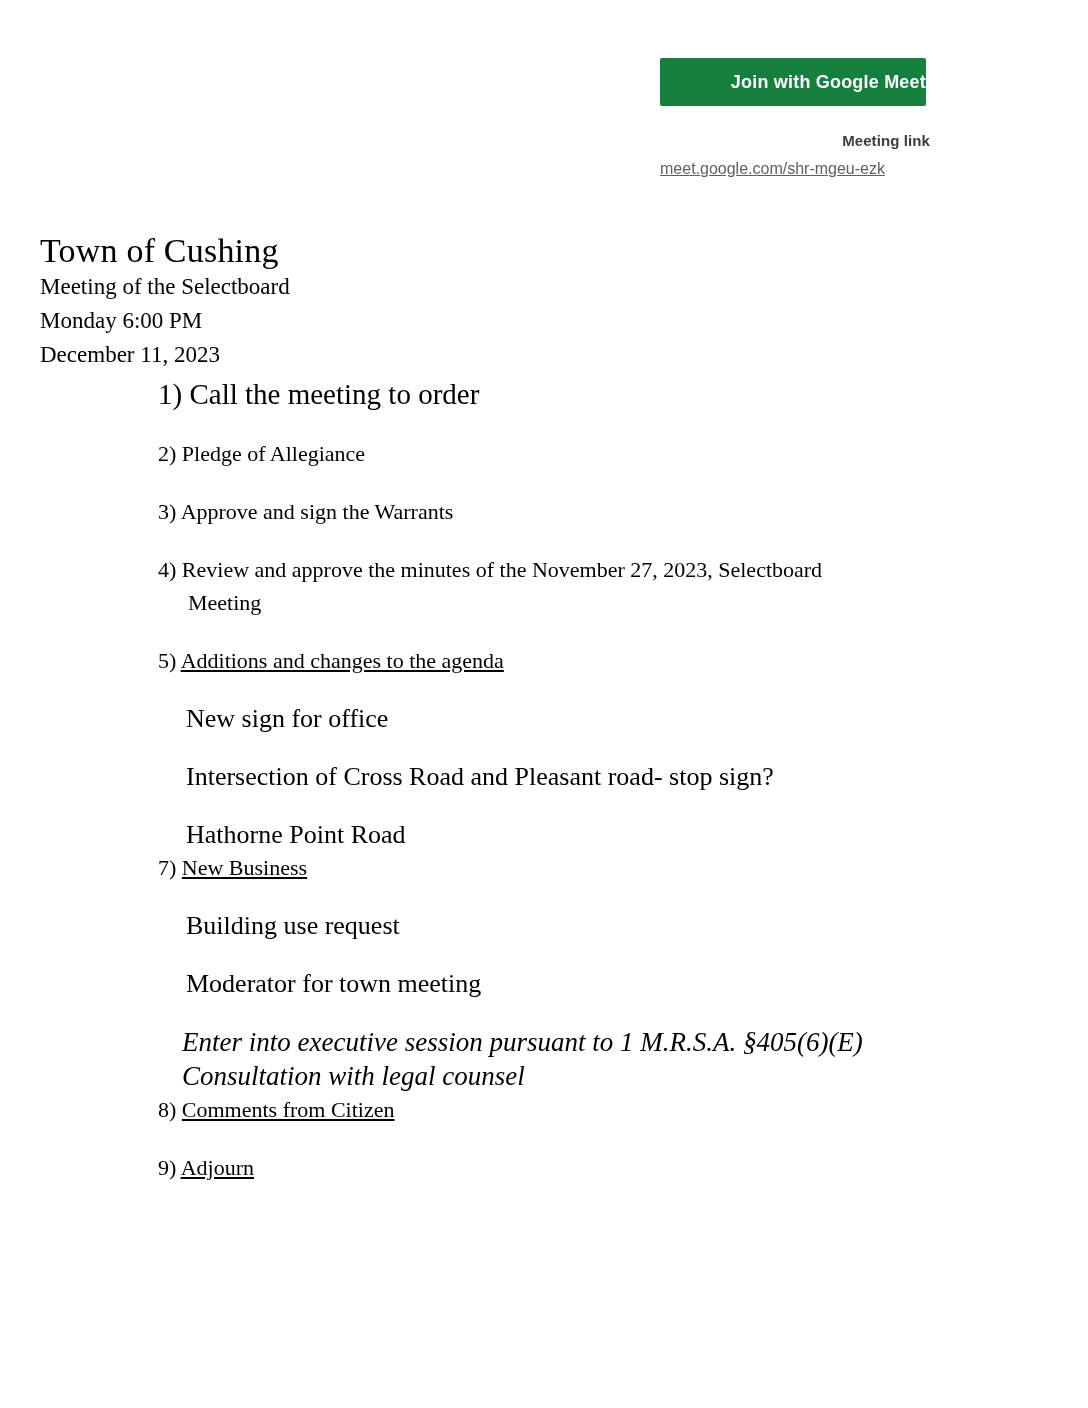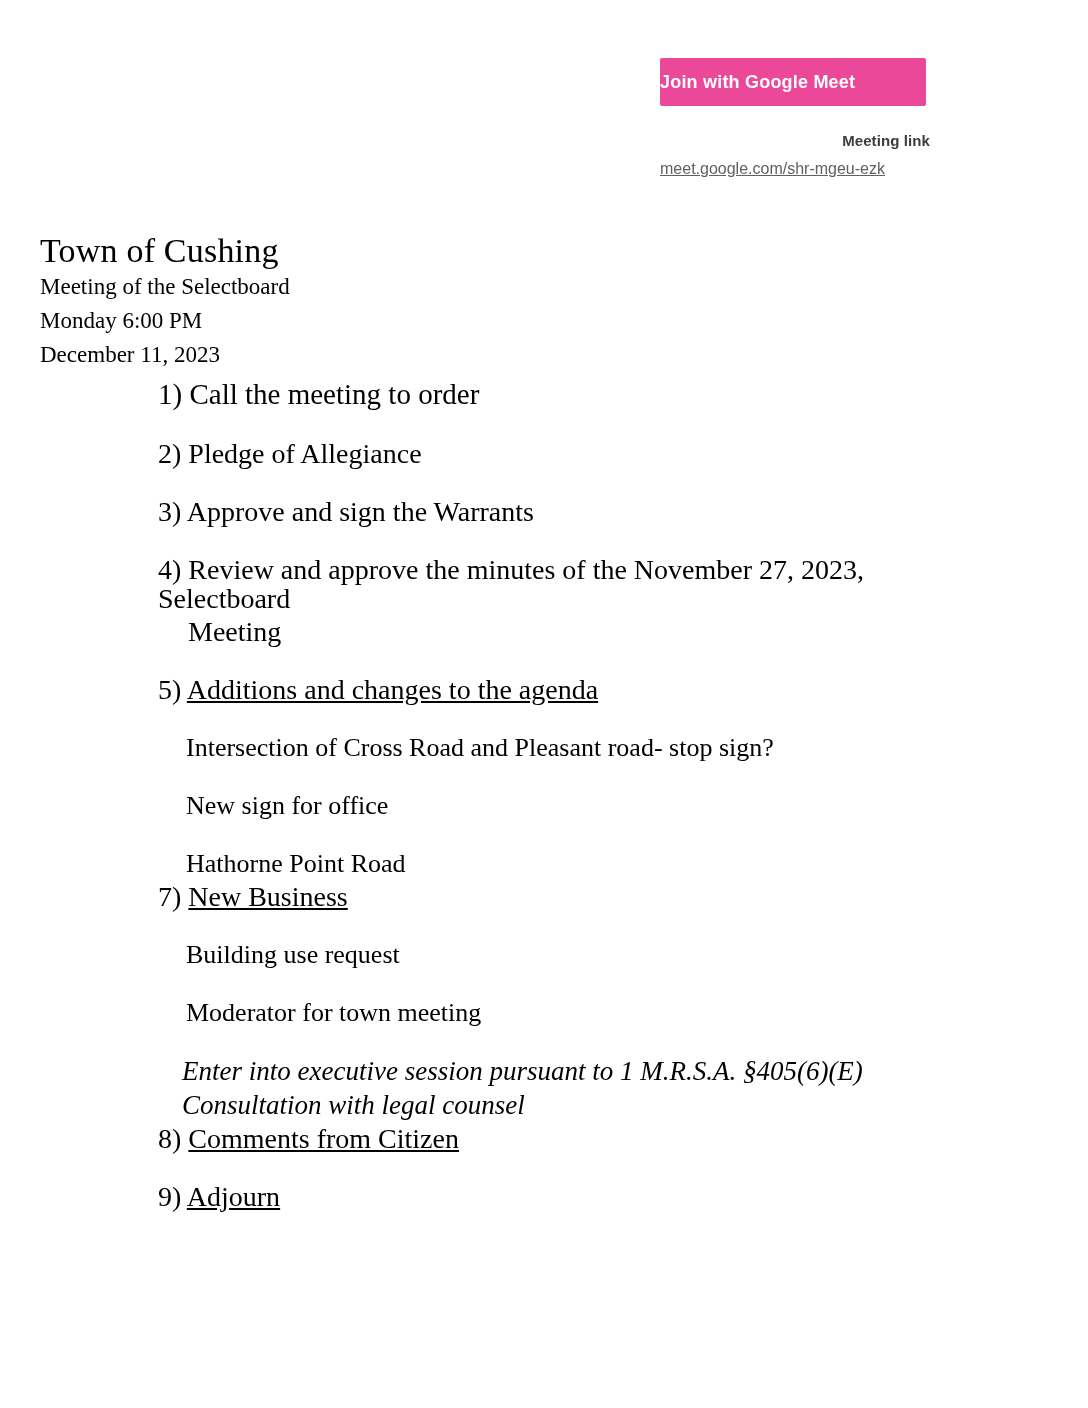--- a/index.html
+++ b/index.html
@@ -30,27 +30,27 @@
     top: 58px;
     right: 158px;
     width: 270px;
     text-align: center;
   }
   .meet-button {
     display: block;
     width: 266px;
     height: 48px;
     line-height: 48px;
-    background: #ec4899;
+    background: #15803d;
     color: #ffffff;
     font-family: "Liberation Sans", sans-serif;
     font-weight: bold;
     font-size: 18px;
     letter-spacing: 0.2px;
-    text-align: left;
+    text-align: right;
     border: none;
     border-radius: 2px;
     cursor: pointer;
     padding: 0;
   }
   .meet-link-label {
     margin-top: 26px;
     font-family: "Liberation Sans", sans-serif;
     font-weight: bold;
     font-size: 15px;
@@ -94,21 +94,21 @@
   }
 
   .agenda {
     margin-top: 6px;
     padding-left: 158px;
     padding-right: 120px;
   }
 
   .item {
     position: relative;
-    font-size: 28px;
+    font-size: 22px;
     line-height: 29px;
     margin-bottom: 29px;
   }
   .item .num {
     display: inline;
   }
   .item-lead {
     font-size: 29px;
     line-height: 32px;
   }
@@ -177,22 +177,22 @@
         <span>Review and approve the minutes of the November 27, 2023, Selectboard</span>
       </div>
       <div class="item cont">Meeting</div>
 
       <div class="item">
         <span class="num">5)</span>
         <span class="underline">Additions and changes to the agenda</span>
       </div>
 
 
+      <div class="sub">New sign for office</div>
       <div class="sub">Intersection of Cross Road and Pleasant road- stop sign?</div>
-      <div class="sub">New sign for office</div>
       <div class="sub no-gap">Hathorne Point Road</div>
 
       <div class="item">
         <span class="num">7)</span>
         <span class="underline">New Business</span>
       </div>
 
       <div class="sub">Building use request</div>
       <div class="sub">Moderator for town meeting</div>
 

